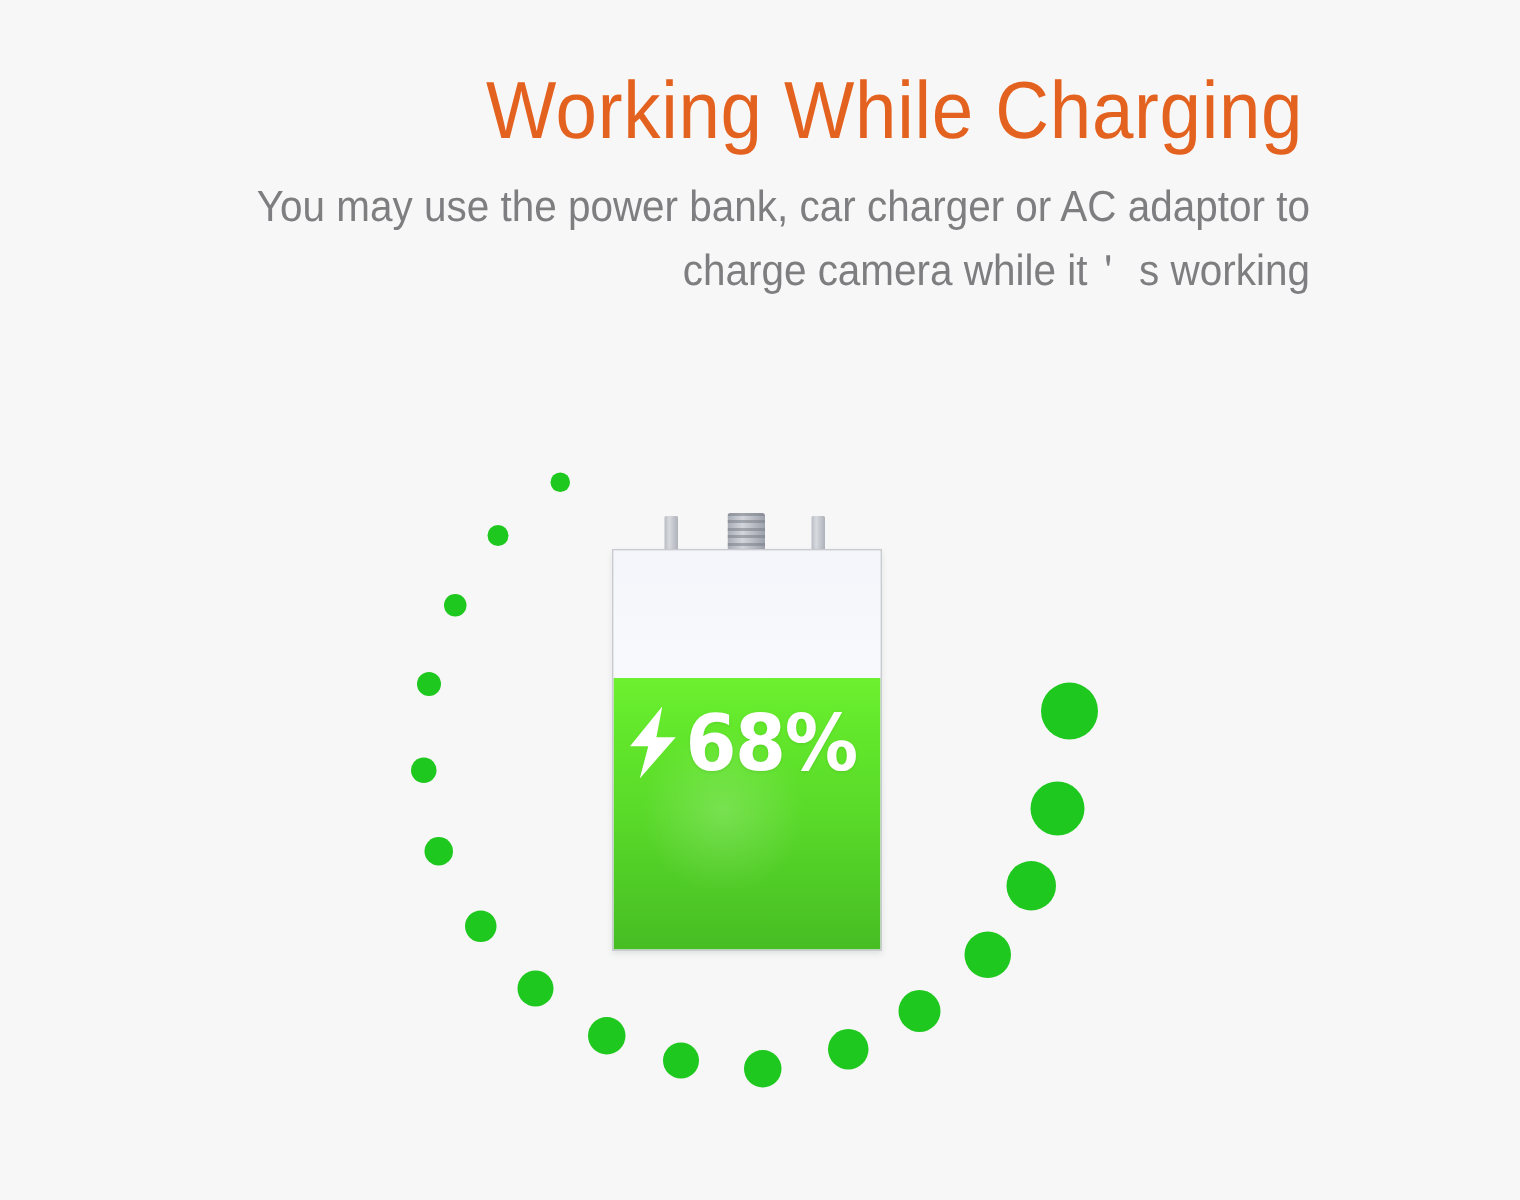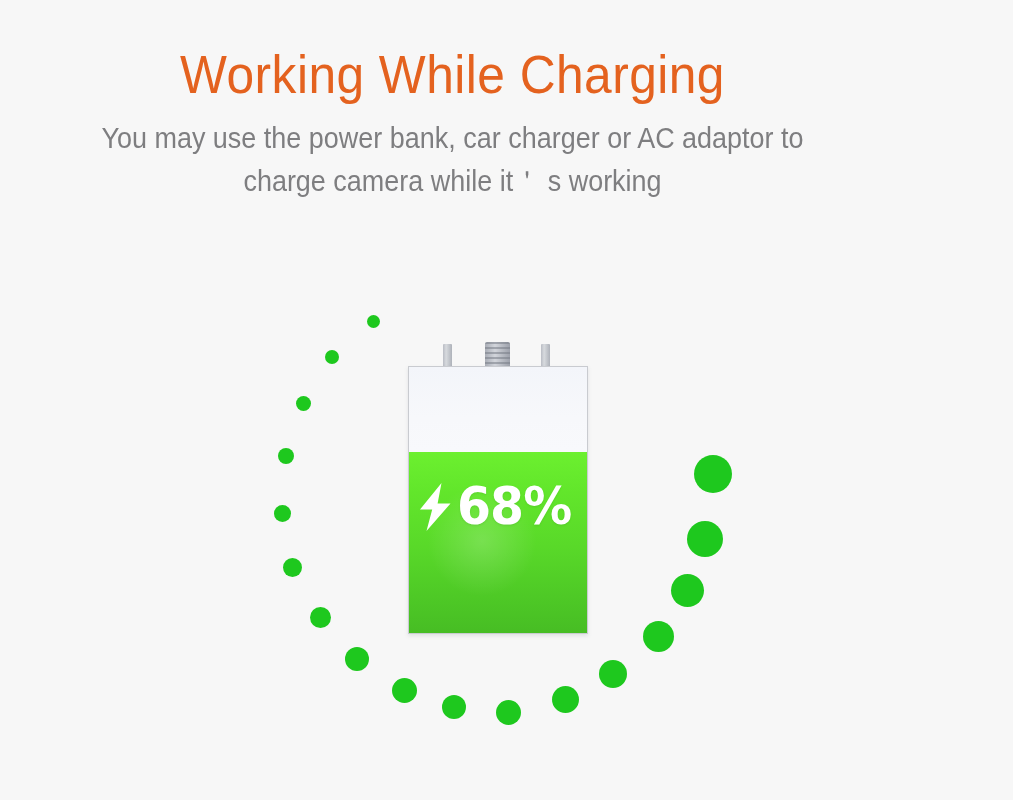--- a/index.html
+++ b/index.html
@@ -14,21 +14,21 @@
     overflow: hidden;
     position: relative;
   }
 
   
   .header {
     position: absolute;
     top: 0;
     left: 0;
     width: 905px;
-    text-align: center;
+    text-align: right;
   }
   .title {
     margin: 0;
     padding-top: 46px;
     font-family: "Liberation Sans", sans-serif;
     font-size: 54px;
     font-weight: 300;
     letter-spacing: 0.5px;
     color: #e4621f;
     line-height: 1.05;
@@ -117,21 +117,21 @@
                 rgba(255,255,255,0.18) 0%,
                 rgba(255,255,255,0) 70%);
   }
   .fill-row {
     position: absolute;
     left: 0;
     top: 18px;
     width: 100%;
     height: 62px;
     display: flex;
-    align-items: flex-end;
+    align-items: flex-start;
     justify-content: center;
     gap: 3px;
   }
   .bolt {
     width: 37px;
     height: 50px;
     flex: none;
   }
   .percent {
     font-family: "DejaVu Sans", sans-serif;

